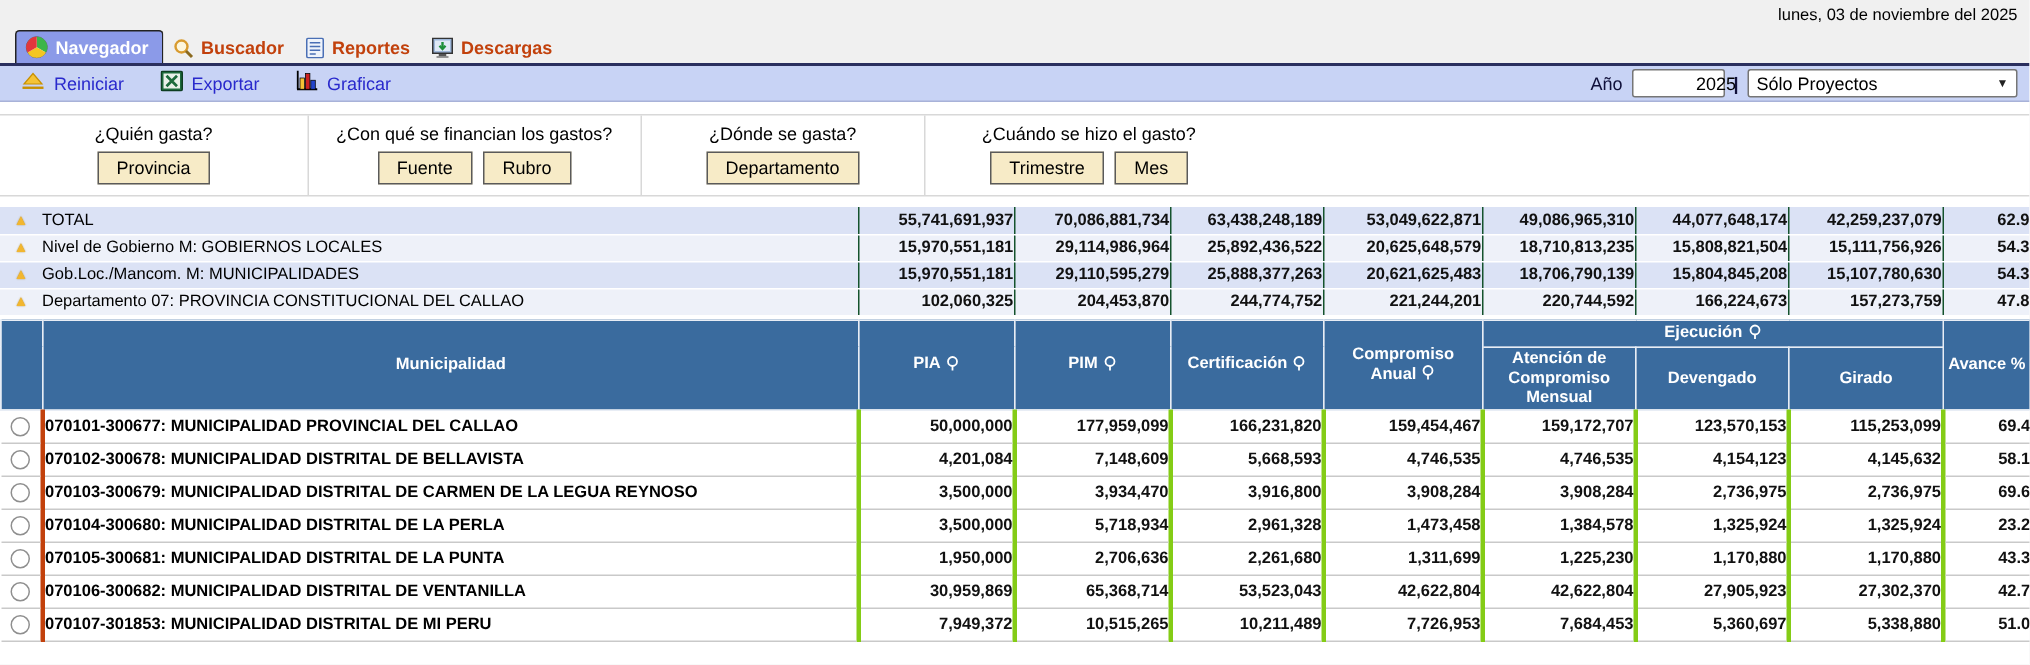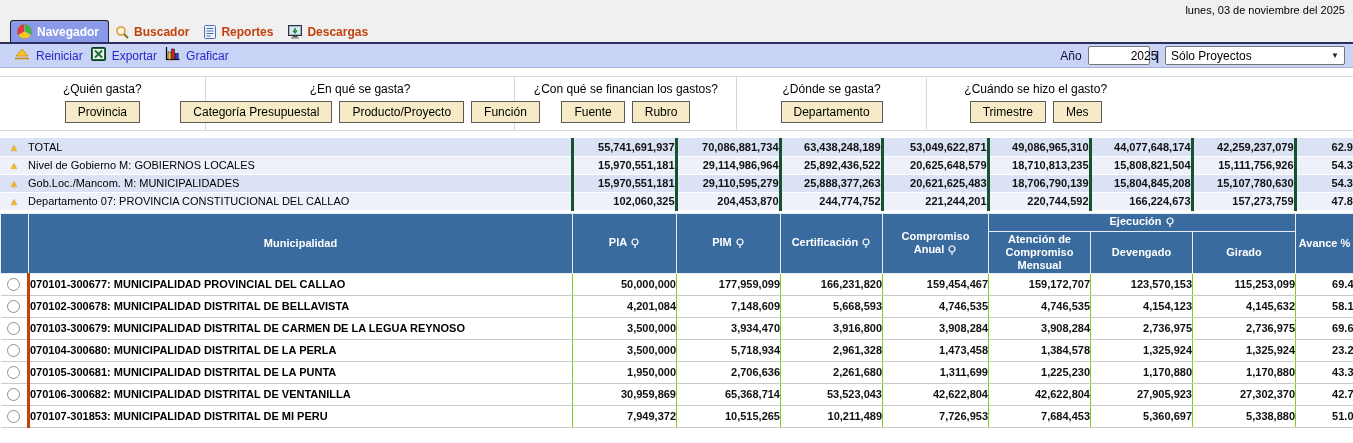--- a/index.html
+++ b/index.html
@@ -10,21 +10,21 @@
   .topbar { height:20px; background:#f0f0f0; text-align:right; padding:4px 8px 0 4px; font-size:11px; color:#000; }
 
   
   .tabrow { height:24px; background:#f0f0f0; display:flex; align-items:flex-end; padding-left:10px; border-bottom:2px solid #2a2f5e; }
   .tab { display:flex; align-items:center; gap:5px; padding:3px 9px 3px 6px; font-size:12px; font-weight:bold; color:#c2410c; cursor:pointer; }
   .tab.active { background:#8b9ae8; color:#fff; border:1px solid #222; border-bottom:none; border-radius:3px 3px 0 0; }
   .ticon svg { display:block; }
 
   
   .toolbar { height:24px; background:#c8d3f5; display:flex; align-items:center; justify-content:space-between; padding:0 8px 0 14px; border-bottom:1px solid #a8b2d8; }
-  .tools { display:flex; gap:8px; align-items:center; }
+  .tools { display:flex; gap:24px; align-items:center; }
   .tool { display:flex; align-items:center; gap:6px; font-size:12px; color:#2929cc; cursor:pointer; }
   .year-area { display:flex; align-items:center; gap:6px; font-size:12px; }
   .year-label { font-weight:normal; color:#10103a; }
   .pipe { font-weight:bold; color:#10103a; }
   .select { background:#fff; border:1px solid #767676; border-radius:2px; height:19px; display:flex; align-items:center; justify-content:space-between; padding:0 5px; font-size:12px; gap:10px; cursor:pointer; }
   .select.year { width:62px;padding-left:42px; }
   .select.scope { width:180px; }
   .sel-arrow { font-size:8px; color:#222; }
 
   
@@ -38,33 +38,33 @@
   
   table.grid { border-collapse:collapse; table-layout:fixed; width:1353px; }
   .summary-table { margin-top:7px; }
   .srow td { height:18px; font-size:11px; padding:0; border-bottom:1px solid #fff; }
   .srow.odd td { background:#dbe2f5; }
   .srow.even td { background:#eef1f9; }
   .tri { text-align:center; }
   .triglyph { color:#f2b62f; font-size:10px; cursor:pointer; text-shadow:0 0 1px #a97f10; }
   .slabel { padding-left:4px; color:#000; }
   .num { text-align:right; padding-right:6px; font-weight:bold; color:#111; }
-  .srow .num { border-left:3px solid #14532d;margin-top:14px; }
+  .srow .num { border-left:1px solid #14532d;margin-top:14px; }
 
   
   .main-table { margin-top:2px; }
   thead th { background:#3a6b9e; color:#fff; font-size:11px; font-weight:bold; border:1px solid #e8edf5; padding:1px 2px; line-height:13px; }
   thead th.grp { height:18px; }
   thead th.sub { height:42px; vertical-align:middle; }
   .mag { display:inline-block; margin-left:3px; vertical-align:middle; }
   .mag svg { display:inline-block; vertical-align:middle; }
 
   
   .drow td { height:22px; background:#fff; border-bottom:1px solid #c9c9c9; font-size:11px; padding:0; }
-  .drow .num { border-left:1px solid #84cc16; }
+  .drow .num { border-left:3px solid #84cc16; }
   .dname { padding-left:5px; font-weight:bold; color:#000; border-left:3px solid #c2410c; overflow:hidden; white-space:nowrap; }
   .radio-cell { text-align:center; }
   .radio { width:13px; height:13px; border:1px solid #8f8f8f; border-radius:50%; display:inline-block; background:#fff; vertical-align:middle; cursor:pointer; }
 </style>
 </head>
 <body>
 
 <div class="page">
 
   <div class="topbar">
@@ -159,28 +159,20 @@
         <span class="sel-arrow">▼</span>
       </div>
     </div>
   </div>
 
   <div class="filter-panel">
       <div class="filter-group" style="width: 15.2%;">
         <div class="fq">¿Quién gasta?</div>
         <div class="fbtns">
           <button class="fbtn">Provincia</button>
-        </div>
-      </div>
-      <div class="filter-group" style="width: 22.9%;">
-        <div class="fq">¿En qué se gasta?</div>
-        <div class="fbtns">
-          <button class="fbtn">Categoría Presupuestal</button>
-          <button class="fbtn">Producto/Proyecto</button>
-          <button class="fbtn">Función</button>
         </div>
       </div>
       <div class="filter-group" style="width: 16.4%;">
         <div class="fq">¿Con qué se financian los gastos?</div>
         <div class="fbtns">
           <button class="fbtn">Fuente</button>
           <button class="fbtn">Rubro</button>
         </div>
       </div>
       <div class="filter-group" style="width: 14%;">

